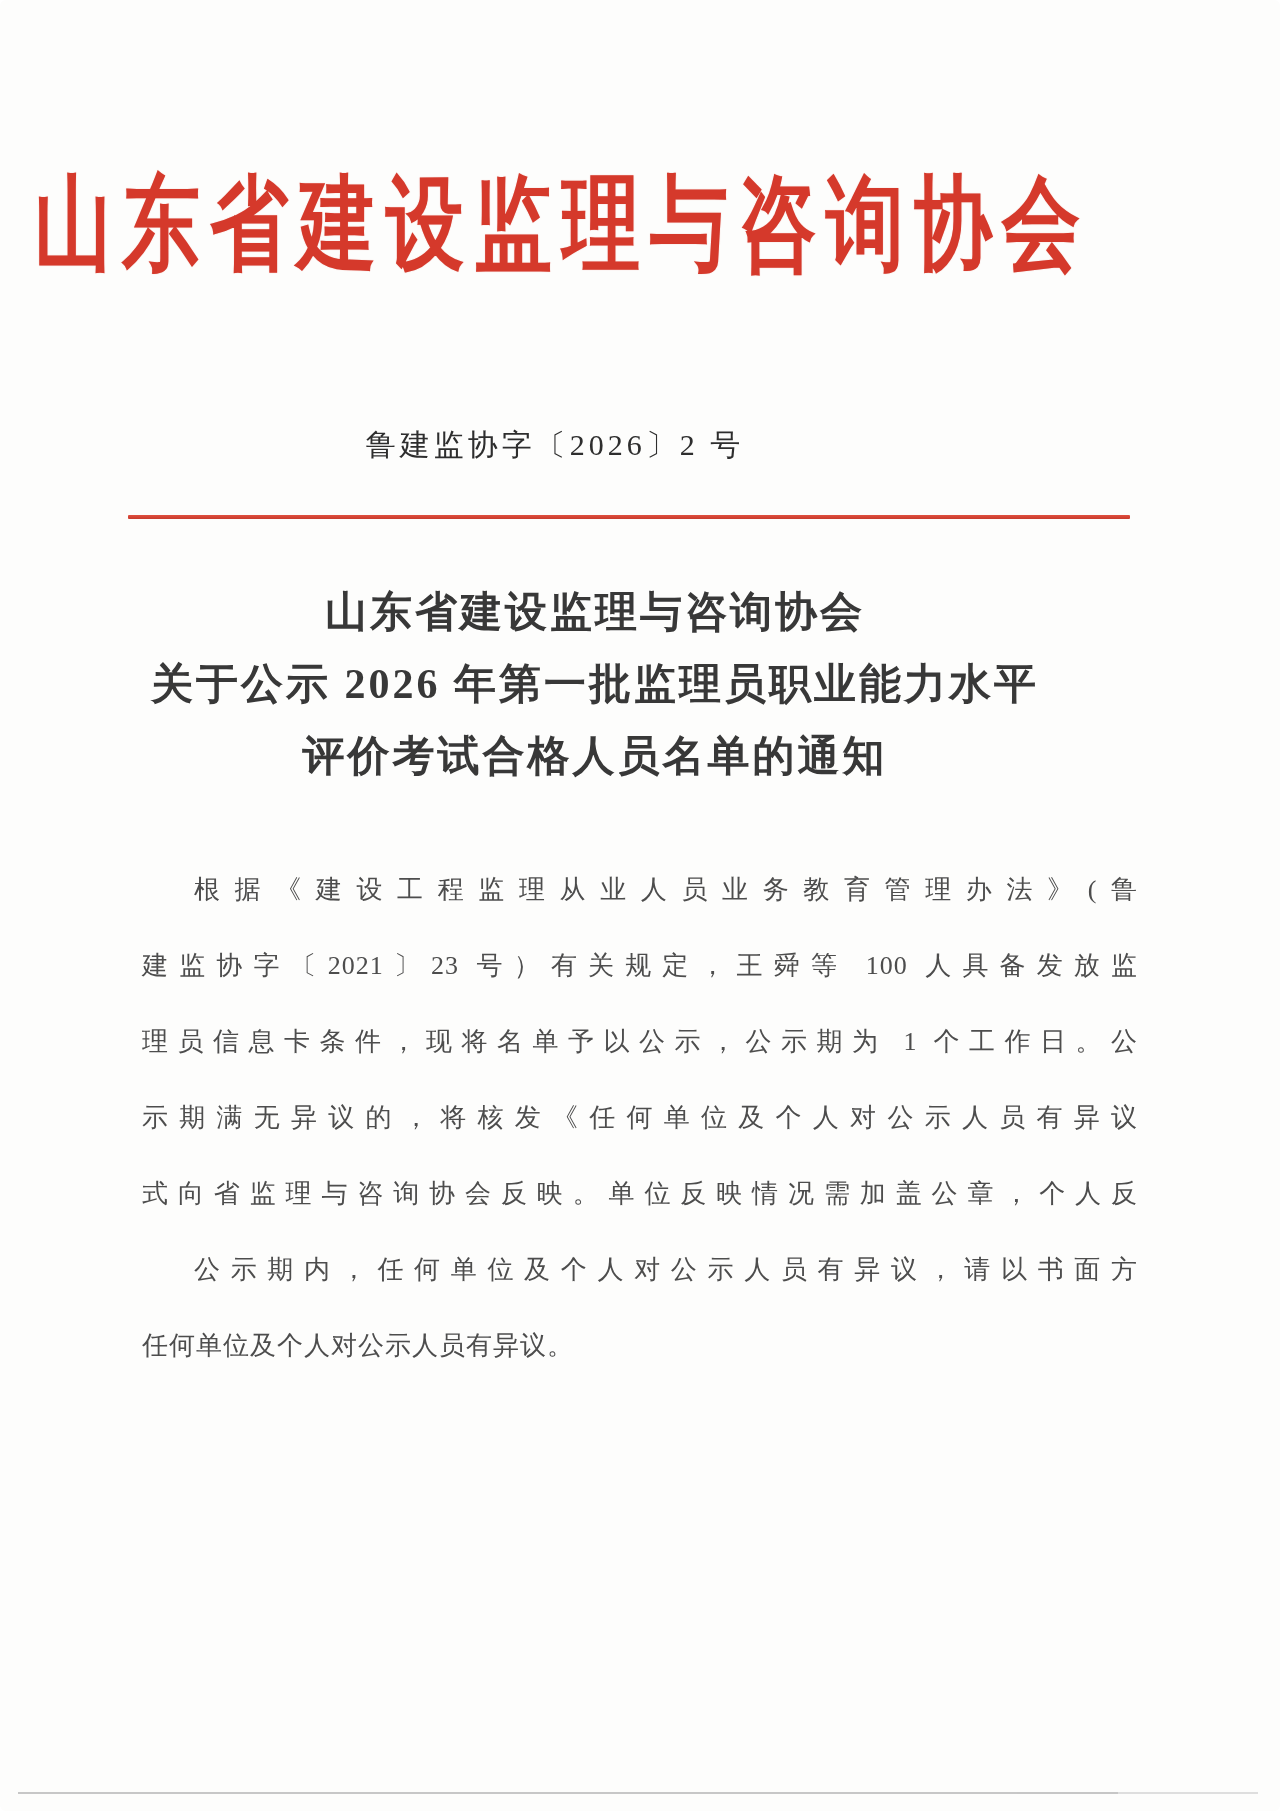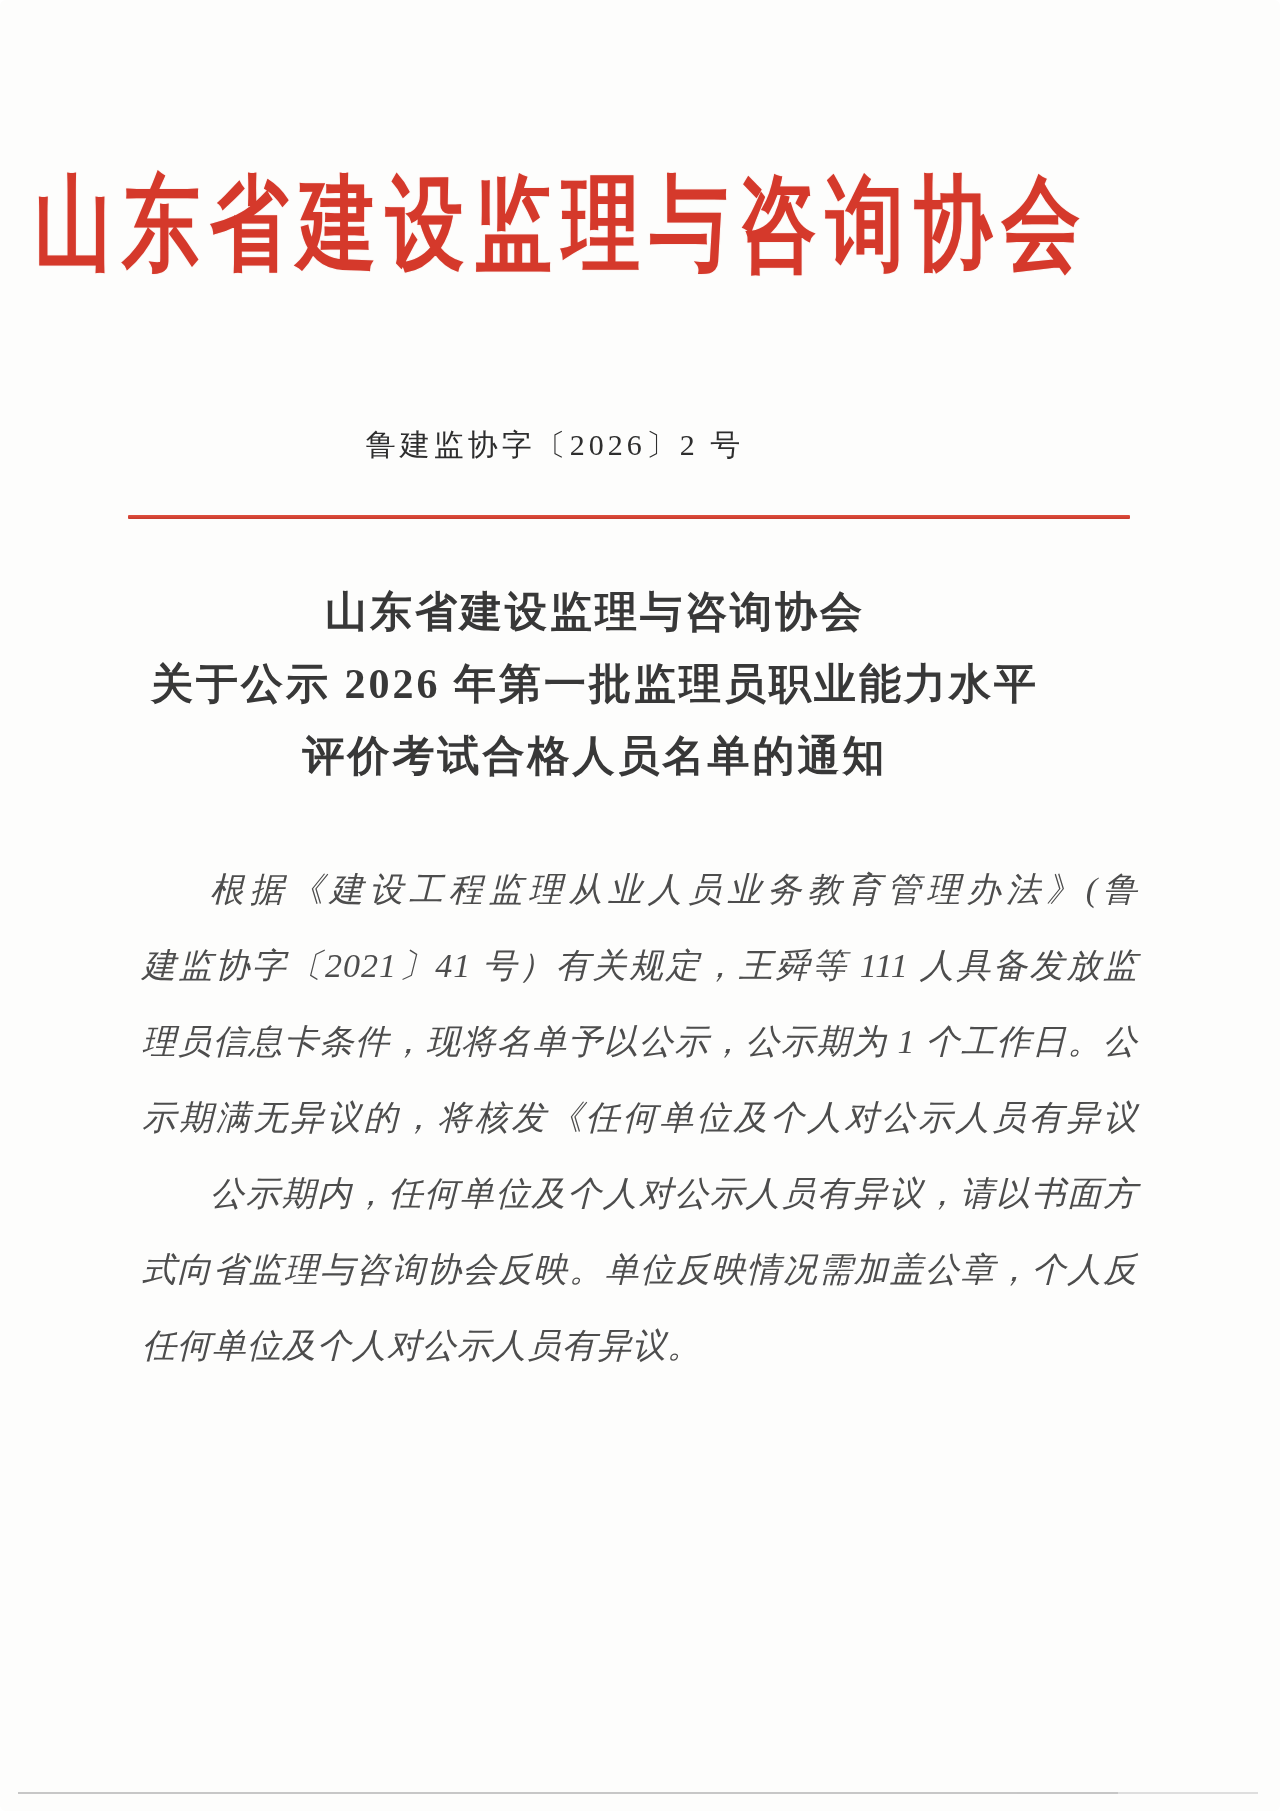--- a/index.html
+++ b/index.html
@@ -68,23 +68,22 @@
     color:#383838;
     line-height:72px;
     letter-spacing:3px;
     white-space:nowrap;
   }
   
   .body-text{
     position:absolute;
     top:852px;left:142px;
     width:996px;
-    font-size:34px;
+    font-size:26px;
     color:#4d4d4d;
-    font-style:italic;
   }
   .b-line{
     height:76px;
     line-height:76px;
     letter-spacing:1px;
     text-align:justify;
     text-justify:inter-character;
   }
   .b-line.full{text-align-last:justify;}
   .b-line.last{text-align-last:left;}
@@ -120,26 +119,26 @@
 
   <div class="notice-title">
     <div class="t-line">山东省建设监理与咨询协会</div>
     <div class="t-line">关于公示 2026 年第一批监理员职业能力水平</div>
     <div class="t-line">评价考试合格人员名单的通知</div>
   </div>
 
   <div class="body-text">
     <div>
       <div class="b-line full first">根据《建设工程监理从业人员业务教育管理办法》(鲁</div>
-      <div class="b-line full">建监协字〔2021〕41 号）有关规定，王舜等 111 人具备发放监</div>
+      <div class="b-line full">建监协字〔2021〕23 号）有关规定，王舜等 100 人具备发放监</div>
       <div class="b-line full">理员信息卡条件，现将名单予以公示，公示期为 1 个工作日。公</div>
       <div class="b-line full">示期满无异议的，将核发《任何单位及个人对公示人员有异议</div>
     </div>
     <div>
+      <div class="b-line full">式向省监理与咨询协会反映。单位反映情况需加盖公章，个人反</div>
       <div class="b-line full first">公示期内，任何单位及个人对公示人员有异议，请以书面方</div>
-      <div class="b-line full">式向省监理与咨询协会反映。单位反映情况需加盖公章，个人反</div>
       <div class="b-line last">任何单位及个人对公示人员有异议。</div>
     </div>
   </div>
 
   <div class="bottom-scan-line"></div>
 
 </div>
 
 </body></html>

